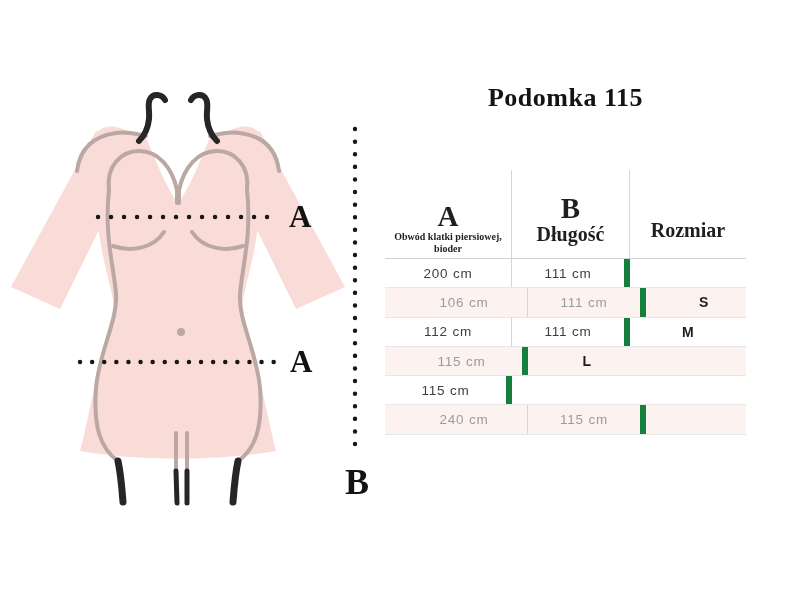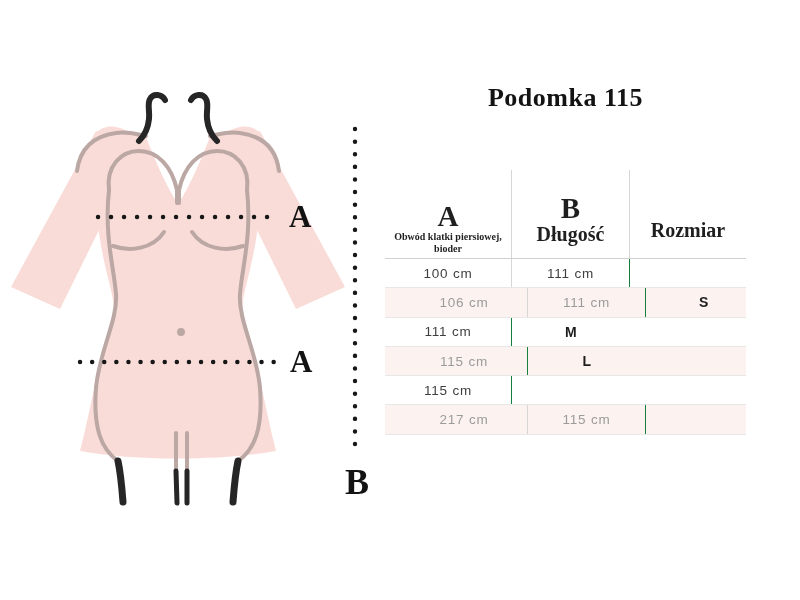--- a/index.html
+++ b/index.html
@@ -54,21 +54,21 @@
     display:grid;grid-template-columns:127px 118px 116px;
     height:29.3px;border-bottom:1px solid #e7e7e7;box-sizing:border-box;
   }
   .trow.alt{background:#fcf3f1;padding-left:16px;}
   .td{
     display:flex;align-items:center;justify-content:center;
     font-size:13.5px;letter-spacing:0.8px;color:#3f3f3f;
     box-sizing:border-box;
   }
   .td-a{border-right:1px solid #d6d6d6;}
-  .td-b{border-right:1px solid #15803d;}
+  .td-b{border-right:6px solid #15803d;}
   .trow.alt .td-a,.trow.alt .td-b{color:#9b9b9b;}
   .td-size{font-weight:700;font-size:14px;letter-spacing:0.5px;color:#1d1d1d;}
 </style>
 </head>
 <body>
 
 <div class="stage">
 
   <svg class="diagram-svg" width="380" height="560" viewBox="0 0 380 560">
 
@@ -138,38 +138,39 @@
       <div class="th th-b">
         <span class="th-letter">B</span>
         <span class="th-label th-label-b">Długość</span>
       </div>
       <div class="th th-size">
         <span class="th-label th-label-size">Rozmiar</span>
       </div>
     </div>
 
     <div class="trow">
-      <div class="td td-a">100 cm</div>
+      <div class="td td-a">200 cm</div>
       <div class="td td-b">111 cm</div>
     </div>
     <div class="trow alt">
       <div class="td td-a">106 cm</div>
       <div class="td td-b">111 cm</div>
       <div class="td td-size">S</div>
     </div>
     <div class="trow">
+      <div class="td td-a">112 cm</div>
       <div class="td td-b">111 cm</div>
       <div class="td td-size">M</div>
     </div>
     <div class="trow alt">
       <div class="td td-b">115 cm</div>
       <div class="td td-size">L</div>
     </div>
     <div class="trow">
       <div class="td td-b">115 cm</div>
     </div>
     <div class="trow alt">
-      <div class="td td-a">217 cm</div>
+      <div class="td td-a">240 cm</div>
       <div class="td td-b">115 cm</div>
     </div>
 
   </div>
 </div>
 
 </body></html>

